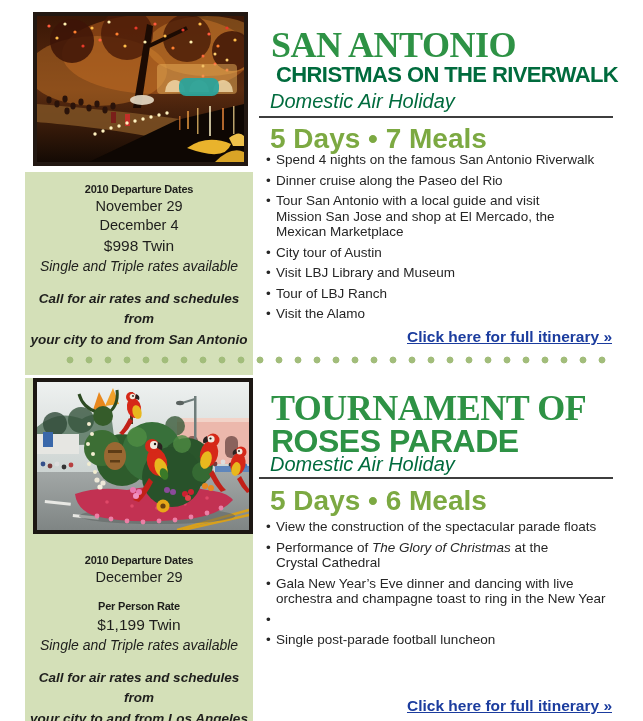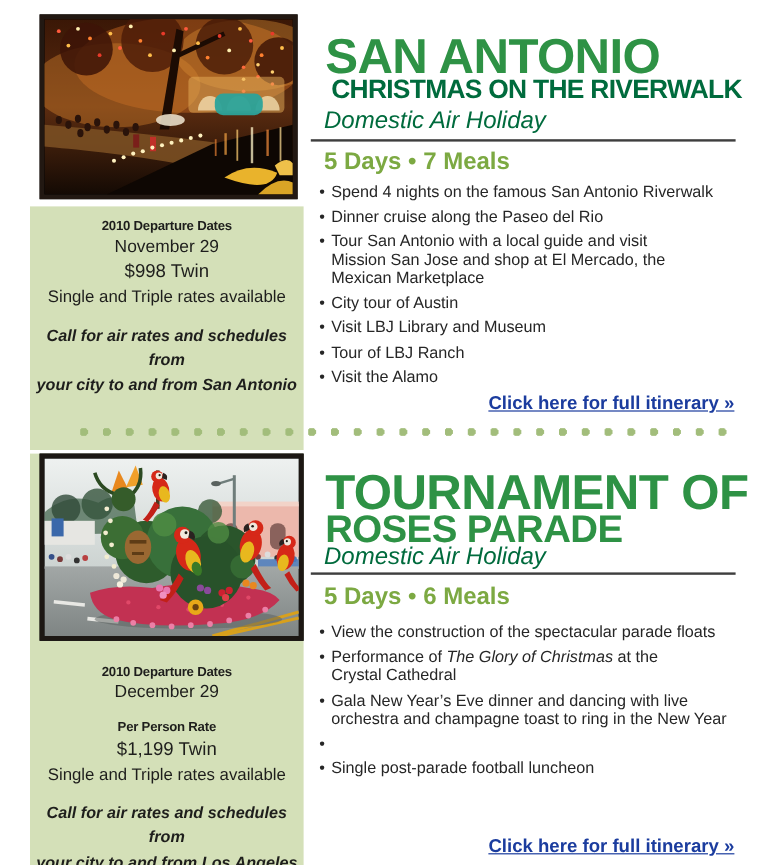--- a/index.html
+++ b/index.html
@@ -23,30 +23,30 @@
 
   
   .infobox{position:absolute;background:var(--box-bg);text-align:center;color:#1e1e1c;z-index:1;}
   .box1{left:25px;top:172px;width:228px;height:203px;padding-top:11px;}
   .box2{left:25px;top:378px;width:228px;height:343px;}
   .box2 .ib-content{margin-top:176px;}
   .ib-head{font-weight:bold;font-size:11px;letter-spacing:-0.2px;}
   .ib-rate-head{margin-top:15px;}
   .date-line{font-size:14.5px;margin-top:3px;}
   .ib-rate{font-size:15.5px;margin-top:4px;}
-  .ib-note{font-size:14px;margin-top:3px;}
+  .ib-note{font-style:italic;font-size:14px;margin-top:3px;}
   .ib-call{font-weight:bold;font-style:italic;font-size:13.5px;line-height:1.5;margin-top:15px;white-space:pre-line;}
 
   
-  .t-l1{position:absolute;left:271px;font-size:41px;font-weight:bold;color:var(--title-green);letter-spacing:-0.5px;white-space:nowrap;line-height:1;}
+  .t-l1{position:absolute;left:271px;font-size:36px;font-weight:bold;color:var(--title-green);letter-spacing:-0.5px;white-space:nowrap;line-height:1;font-family:Liberation Serif, serif;}
   .t-l2-dark{position:absolute;left:276px;font-size:22px;font-weight:bold;color:var(--dark-green);letter-spacing:-0.6px;white-space:nowrap;line-height:1;}
   .t-l2-green{position:absolute;left:271px;font-size:32px;font-weight:bold;color:var(--title-green);letter-spacing:-0.5px;white-space:nowrap;line-height:1;}
   .subtitle{position:absolute;left:270px;font-size:20px;font-style:italic;color:var(--dark-green);white-space:nowrap;line-height:1;}
   .rule{position:absolute;left:259px;width:354px;height:2px;background:#3e3e3e;}
-  .meals{position:absolute;left:270px;font-size:20px;font-weight:bold;color:var(--meals-green);white-space:nowrap;line-height:1;}
+  .meals{position:absolute;left:270px;font-size:28px;font-weight:bold;color:var(--meals-green);white-space:nowrap;line-height:1;}
   .bullets{position:absolute;left:266px;width:370px;font-size:13.5px;color:var(--body-text);line-height:15.5px;}
   .bullet-item{display:flex;margin-bottom:5px;}
   .b-dot{width:10px;flex:none;}
   .b-txt{white-space:pre;}
   .it{font-style:italic;}
   .itin{position:absolute;right:31px;font-size:15.5px;font-weight:bold;color:var(--link-blue);text-decoration:underline;cursor:pointer;white-space:nowrap;}
 
   
   .dots{position:absolute;left:66px;top:356px;width:550px;height:8px;z-index:3;
     background-image:radial-gradient(circle at 4px 4px,var(--dot-green) 3.4px,rgba(0,0,0,0) 3.6px);
@@ -159,20 +159,21 @@
       <path d="M178,146 q16,-16 29,-10 L207,146 Z" fill="#d9a426"></path>
       <path d="M192,122 q10,-8 15,-2 L207,130 L196,130 Z" fill="#eec04a"></path>
     </svg>
   </div>
 
   <div class="infobox box1">
     <div class="ib-content">
       <div class="ib-head">2010 Departure Dates</div>
       <div>
           <div class="date-line">November 29</div>
+          <div class="date-line">December 4</div>
         </div>
       <div class="ib-rate">$998 Twin</div>
       <div class="ib-note">Single and Triple rates available</div>
       <div class="ib-call">Call for air rates and schedules from
 your city to and from San Antonio</div>
     </div>
   </div>
 
   <div class="t-l1 s1-l1">SAN ANTONIO</div>
   <div class="t-l2-dark s1-l2">CHRISTMAS ON THE RIVERWALK</div>

